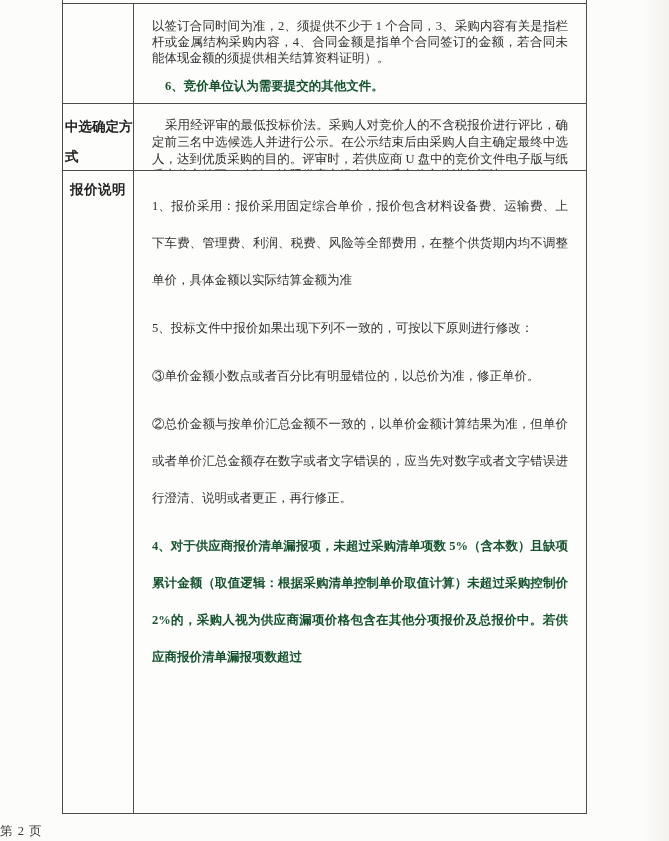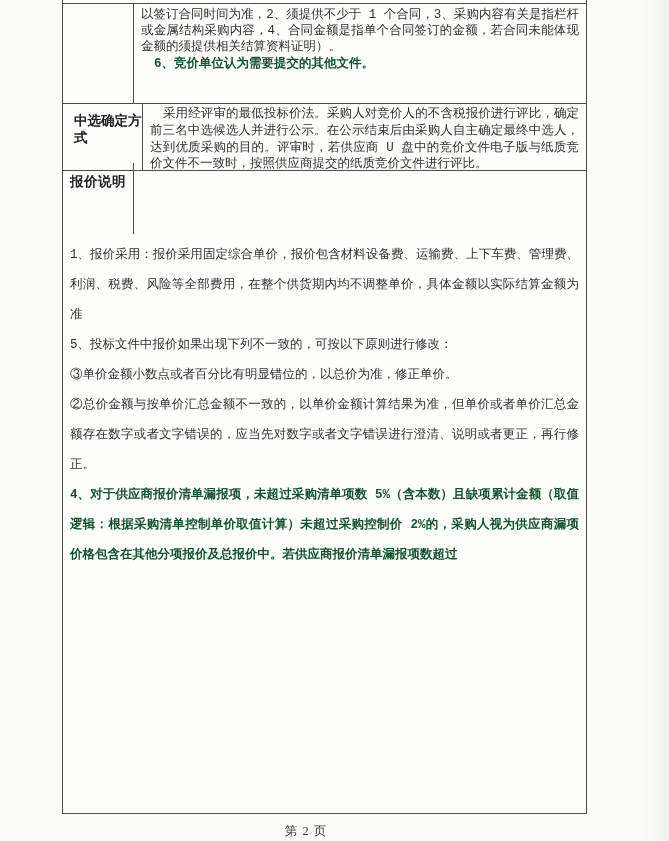--- a/index.html
+++ b/index.html
@@ -43,82 +43,78 @@
     height: 101px;
     border-top: 1px solid #4d4d4d;
     border-bottom: 1px solid #4d4d4d;
   }
   .row-selection {
     top: 104px;
     height: 67px;
     border-bottom: 1px solid #4d4d4d;
   }
   .row-quote {
-    top: 163px;
+    top: 171px;
     height: 643px;
-    flex-direction: column;
   }
   .cell-label {
     flex: 0 0 71px;
     width: 71px;
     border-right: 1px solid #4d4d4d;
     box-sizing: border-box;
     font-weight: 700;
     color: #222;
     font-size: 13.5px;
     overflow: hidden;
   }
   .row-selection .cell-label {
     padding: 8px 0 0 2px;
-    line-height: 17px;
+    line-height: 30px;
     word-break: break-all;
-    margin-left: 9px;
   }
   .row-quote .cell-label {
     padding: 10px 0 0 0;
     text-align: center;
     letter-spacing: 0.5px;
   }
   .cell-content {
     flex: 1;
     box-sizing: border-box;
     font-size: 12.5px;
     text-align: justify;
     overflow: hidden;
   }
   .cell-content p {
-    margin: 0;
+    margin: 11px;
     word-break: break-all;
-    font-family: Liberation Mono, monospace;
   }
   .row-continuation .cell-content {
     padding: 3px 7px 0 7px;
     line-height: 16.2px;
   }
   .row-selection .cell-content {
     padding: 2px 7px 0 7px;
     line-height: 16.8px;
   }
   .row-quote .cell-content {
     padding: 6px 7px 9px 7px;
-    line-height: 30px;
+    line-height: 37px;
   }
   .bold-para {
     font-weight: 700;
     color: #14532d;
   }
   .indent-1 {
     text-indent: 13px;
   }
   .page-footer {
     position: absolute;
     top: 823px;
     left: 0;
     width: 612px;
-    text-align: center;
     font-size: 12.5px;
     color: #3a3a3a;
     letter-spacing: 1px;
   }
 </style>
 </head>
 <body>
 
 <div class="page">
 

